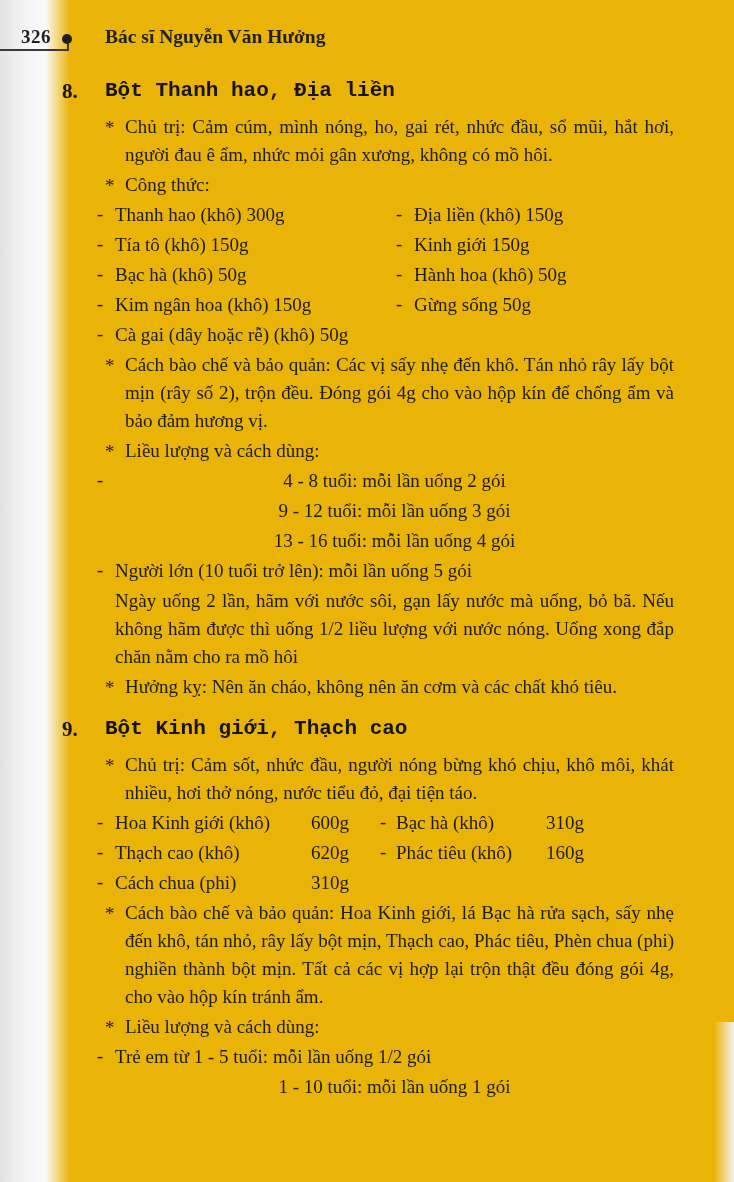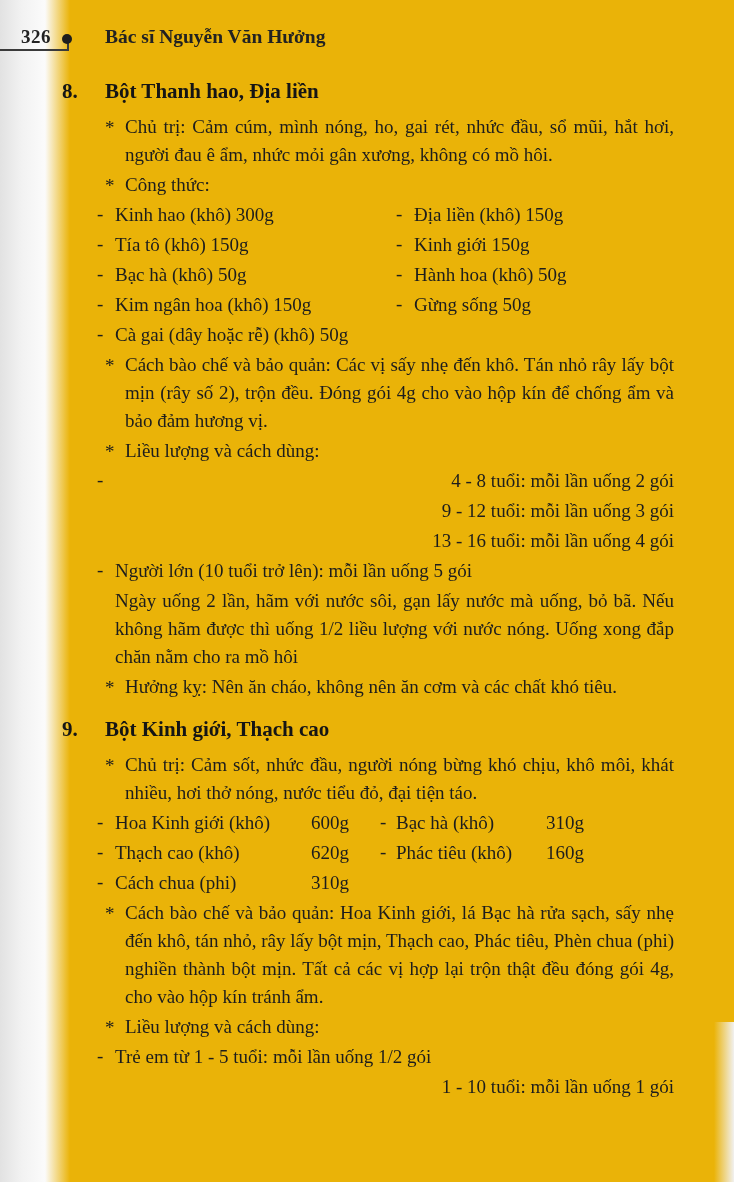--- a/index.html
+++ b/index.html
@@ -31,36 +31,36 @@
     position:absolute;left:62px;top:34px;width:10px;height:10px;border-radius:50%;
     background:#1d1d1d;
   }
   .running-head{
     position:absolute;left:105px;top:26px;font-size:19.5px;color:#222;font-weight:bold;
   }
   
   .content{position:absolute;left:62px;top:76px;width:612px;font-size:19px;line-height:28px;}
   .sec-title{display:flex;font-size:21px;font-weight:bold;line-height:30px;margin:0 0 7px 0;color:#151515;}
   .sec-num{width:43px;flex:0 0 43px;}
-  .sec-title-text{flex:1;}
+  .sec-title-text{flex:1;font-family:Liberation Mono, monospace;}
   .sec9-gap{margin-top:13px;}
 
   .star-block{
     position:relative;margin-left:43px;padding-left:20px;
     text-align:justify;margin-bottom:2px;
   }
   .star-block .marker{position:absolute;left:0;top:1px;font-style:normal;}
   .ital{}
 
   .dash-block{
     position:relative;margin-left:35px;padding-left:18px;
     text-align:justify;margin-bottom:2px;
   }
   .dash-block .marker{position:absolute;left:0;top:-1px;}
-  .cont-line{margin-left:53px;margin-bottom:2px;text-align:right;}
+  .cont-line{margin-left:53px;margin-bottom:2px;text-align:center;}
 
   
   .f8-row{display:flex;margin-bottom:2px;}
   .f8-left{flex:0 0 281px;position:relative;margin-left:35px;padding-left:18px;}
   .f8-left .marker,.f8-right .marker{position:absolute;left:0;top:-1px;}
   .f8-right{flex:1;position:relative;padding-left:18px;}
 
   
   .f9-row{display:flex;margin-bottom:2px;}
   .f9-name{flex:0 0 196px;position:relative;margin-left:35px;padding-left:18px;}
@@ -94,21 +94,21 @@
     <div class="star-block">
       <span class="marker">*</span><span class="ital">Chủ trị</span><span>: Cảm cúm, mình nóng, ho, gai rét, nhức đầu, sổ mũi, hắt hơi, người đau ê ẩm, nhức mỏi gân xương, không có mồ hôi.</span>
     </div>
 
     <div class="star-block">
       <span class="marker">*</span><span class="ital">Công thức</span><span>:</span>
     </div>
 
     <div class="f8-row">
       <div class="f8-left">
-        <span class="marker">-</span><span>Kinh hao (khô) 300g</span>
+        <span class="marker">-</span><span>Thanh hao (khô) 300g</span>
       </div>
       <div class="f8-right">
         <span class="marker">-</span><span>Địa liền (khô) 150g</span>
       </div>
     </div>
     <div class="f8-row">
       <div class="f8-left">
         <span class="marker">-</span><span>Tía tô (khô) 150g</span>
       </div>
       <div class="f8-right">

